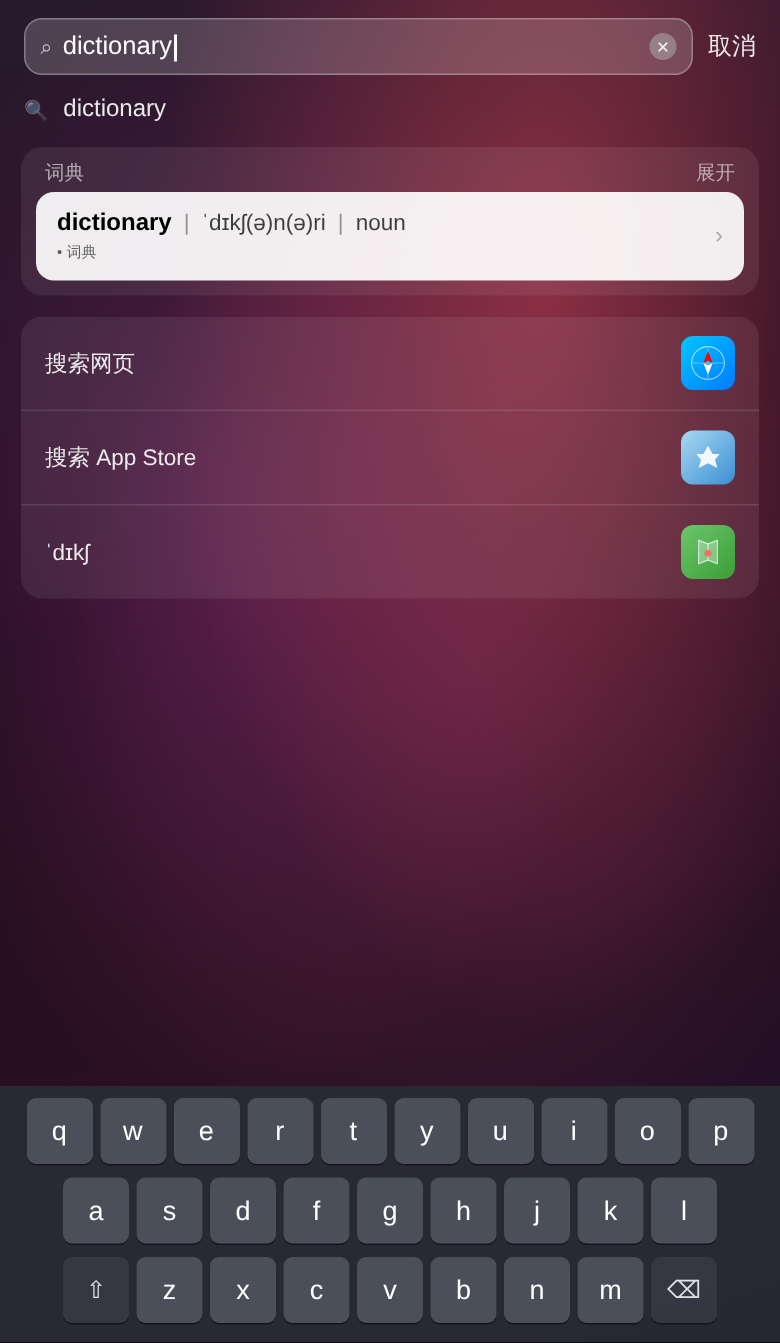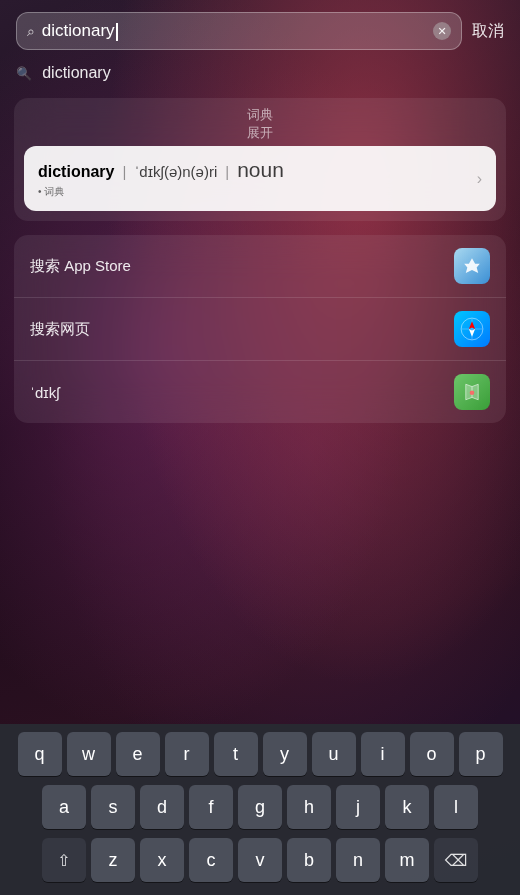--- a/index.html
+++ b/index.html
@@ -111,21 +111,20 @@
       border-radius: 14px;
       overflow: hidden;
       background: rgba(255,255,255,0.08);
       backdrop-filter: blur(20px);
     }
     .section-header {
       display: flex;
       justify-content: space-between;
       align-items: center;
       padding: 8px 16px 4px;
-      flex-direction: column;
     }
     .section-title {
       color: rgba(255,255,255,0.6);
       font-size: 13px;
     }
     .section-expand {
       color: rgba(255,255,255,0.6);
       font-size: 13px;
       cursor: pointer;
       text-align: right;
@@ -157,21 +156,21 @@
     .dict-separator {
       color: rgba(0,0,0,0.4);
       font-size: 15px;
     }
     .dict-phonetic {
       color: rgba(0,0,0,0.75);
       font-size: 15px;
     }
     .dict-pos {
       color: rgba(0,0,0,0.75);
-      font-size: 21px;
+      font-size: 15px;
     }
     .dict-bullet {
       color: rgba(0,0,0,0.6);
       font-size: 10px;
       margin-top: 3px;
     }
     .dict-source {
       color: rgba(0,0,0,0.4);
       font-size: 12px;
       margin-top: 2px;
@@ -335,37 +334,37 @@
         </div>
         <div class="dict-bullet">• 词典</div>
       </div>
       <span class="dict-chevron">›</span>
     </div>
   </div>
 
   <div class="search-options">
 
     <div class="search-option-row">
-      <span class="search-option-text">搜索 App Store</span>
-      <div class="app-icon appstore-icon">
-        <svg class="appstore-svg" viewBox="0 0 36 36" fill="none" xmlns="http://www.w3.org/2000/svg">
-          <path d="M18 8 L22 15 L28 15 L24 20 L26 27 L18 23 L10 27 L12 20 L8 15 L14 15 Z" fill="white" opacity="0.9"></path>
-        </svg>
-      </div>
-    </div>
-
-    <div class="search-option-row">
       <span class="search-option-text">搜索网页</span>
       <div class="app-icon safari-icon">
         <svg class="safari-svg" viewBox="0 0 36 36" fill="none" xmlns="http://www.w3.org/2000/svg">
           <circle cx="18" cy="18" r="14" stroke="rgba(255,255,255,0.6)" stroke-width="1"></circle>
           <line x1="18" y1="5" x2="18" y2="31" stroke="rgba(255,255,255,0.4)" stroke-width="0.8"></line>
           <line x1="5" y1="18" x2="31" y2="18" stroke="rgba(255,255,255,0.4)" stroke-width="0.8"></line>
           <polygon points="18,8 22,18 18,16 14,18" fill="red"></polygon>
           <polygon points="18,28 14,18 18,20 22,18" fill="white"></polygon>
+        </svg>
+      </div>
+    </div>
+
+    <div class="search-option-row">
+      <span class="search-option-text">搜索 App Store</span>
+      <div class="app-icon appstore-icon">
+        <svg class="appstore-svg" viewBox="0 0 36 36" fill="none" xmlns="http://www.w3.org/2000/svg">
+          <path d="M18 8 L22 15 L28 15 L24 20 L26 27 L18 23 L10 27 L12 20 L8 15 L14 15 Z" fill="white" opacity="0.9"></path>
         </svg>
       </div>
     </div>
 
     <div class="search-option-row">
       <span class="search-option-text">ˈdɪkʃ</span>
       <div class="app-icon maps-icon">
         <svg class="maps-svg" viewBox="0 0 36 36" fill="none" xmlns="http://www.w3.org/2000/svg">
           <path d="M10 8 L18 11 L26 8 L26 28 L18 25 L10 28 Z" fill="rgba(255,255,255,0.3)" stroke="rgba(255,255,255,0.7)" stroke-width="1"></path>
           <line x1="18" y1="11" x2="18" y2="25" stroke="rgba(255,255,255,0.7)" stroke-width="1"></line>

